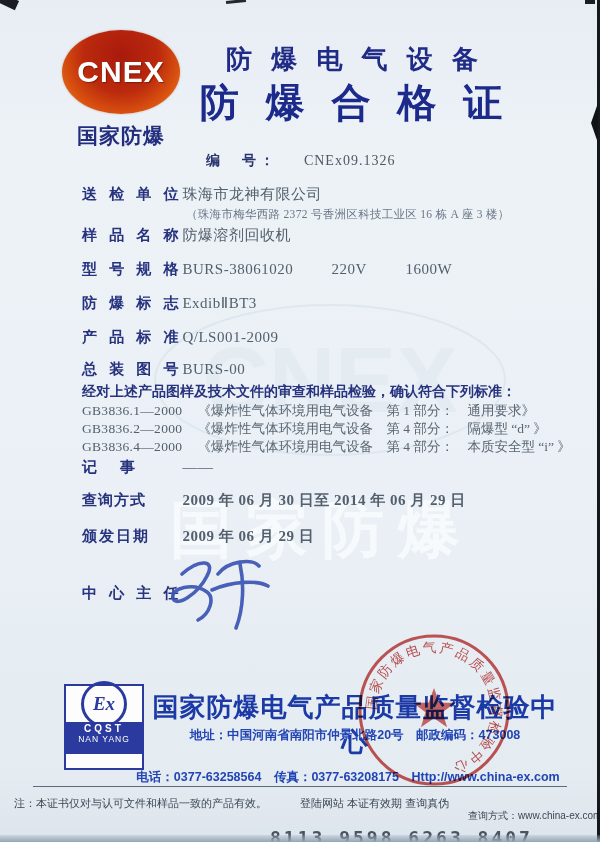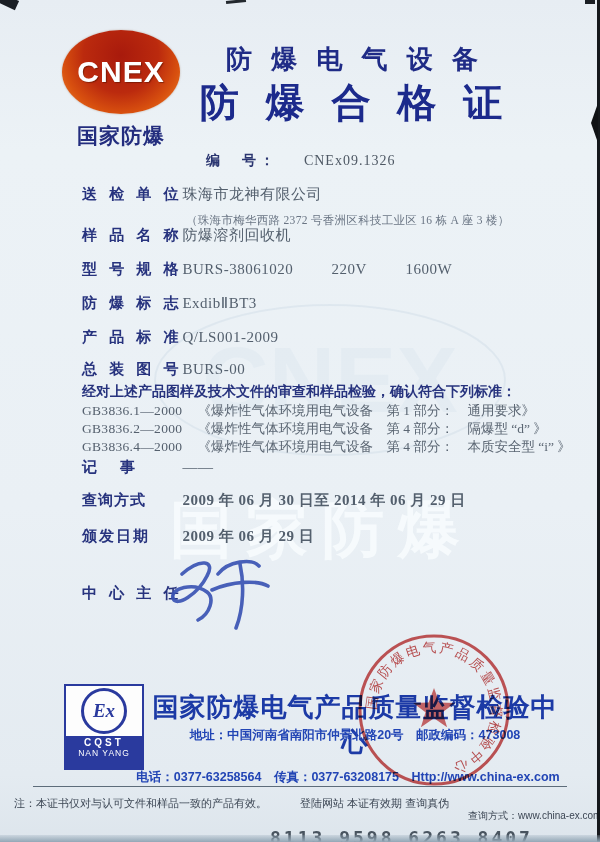--- a/index.html
+++ b/index.html
@@ -19,41 +19,41 @@
   .hdr-title{position:absolute;left:180px;top:76px;width:350px;text-align:center;color:#1c2a8c;
              font-size:39px;font-weight:bold;letter-spacing:8px;z-index:2;}
   .certno{position:absolute;left:206px;top:152px;font-size:14px;z-index:2;}
   .certno .lbl{color:#2a3570;font-weight:bold;letter-spacing:4px;}
   .certno .val{color:#4e5864;margin-left:22px;letter-spacing:1px;font-family:"Liberation Serif",serif;}
   
   .row{position:absolute;left:82px;z-index:2;white-space:nowrap;}
   .row .lbl{display:inline-block;width:96px;color:#27337e;font-weight:bold;font-size:15px;letter-spacing:4px;}
   .row .val{color:#535f6d;font-size:15px;font-family:"Liberation Serif",serif;letter-spacing:.5px;}
   .row .val.b{font-weight:600;}
-  .addr-note{position:absolute;left:186px;top:213px;color:#6a7584;font-size:11.5px;z-index:2;
+  .addr-note{position:absolute;left:186px;top:207px;color:#6a7584;font-size:11.5px;z-index:2;
              font-family:"Liberation Serif",serif;letter-spacing:.3px;}
   .gap{display:inline-block;width:34px;}
   
   .std-intro{position:absolute;left:82px;top:383px;color:#27337e;font-weight:bold;font-size:14px;z-index:2;}
   .std-item{position:absolute;left:82px;font-size:13.5px;color:#55606e;z-index:2;white-space:nowrap;
             font-family:"Liberation Serif",serif;}
   .std-item .code{display:inline-block;width:112px;letter-spacing:.3px;}
   .std-item .ttl{color:#5b6673;}
   
   .sig-label{position:absolute;left:82px;top:584px;color:#27337e;font-weight:bold;font-size:15px;
              letter-spacing:4px;z-index:2;}
   .sig-svg{position:absolute;left:160px;top:552px;z-index:2;}
   
   .wm-cnex{position:absolute;left:150px;top:300px;width:360px;height:160px;z-index:1;opacity:.5;}
   .wm-gjfb{position:absolute;left:170px;top:488px;font-size:62px;font-weight:bold;letter-spacing:14px;
            color:rgba(250,253,255,.75);z-index:1;}
   
   .ex-box{position:absolute;left:64px;top:684px;width:80px;height:86px;border:2px solid #2a3a9e;
           background:#fdfdfd;z-index:2;box-sizing:border-box;}
-  .ex-top{height:50px;display:flex;align-items:center;justify-content:center;}
+  .ex-top{height:36px;display:flex;align-items:center;justify-content:center;}
   .ex-circle{width:40px;height:40px;border:3px solid #2a3a9e;border-radius:50%;display:flex;
              align-items:center;justify-content:center;color:#2a3a9e;font-weight:bold;font-size:19px;
              font-style:italic;font-family:"Liberation Serif",serif;}
   .ex-bottom{height:32px;background:#2a3a9e;color:#fff;text-align:center;line-height:1.05;padding-top:2px;box-sizing:border-box;}
   .ex-bottom .l1{font-size:10px;letter-spacing:3px;font-weight:bold;}
   .ex-bottom .l2{font-size:8.5px;letter-spacing:1px;}
   .ctr-name{position:absolute;left:150px;top:690px;width:410px;text-align:center;color:#1c3aa6;
             font-size:26px;font-weight:bold;letter-spacing:1px;z-index:2;font-family:"Liberation Serif",serif;}
   .ctr-addr{position:absolute;left:150px;top:727px;width:410px;text-align:center;color:#2245b5;
             font-size:12.5px;font-weight:bold;z-index:2;}

